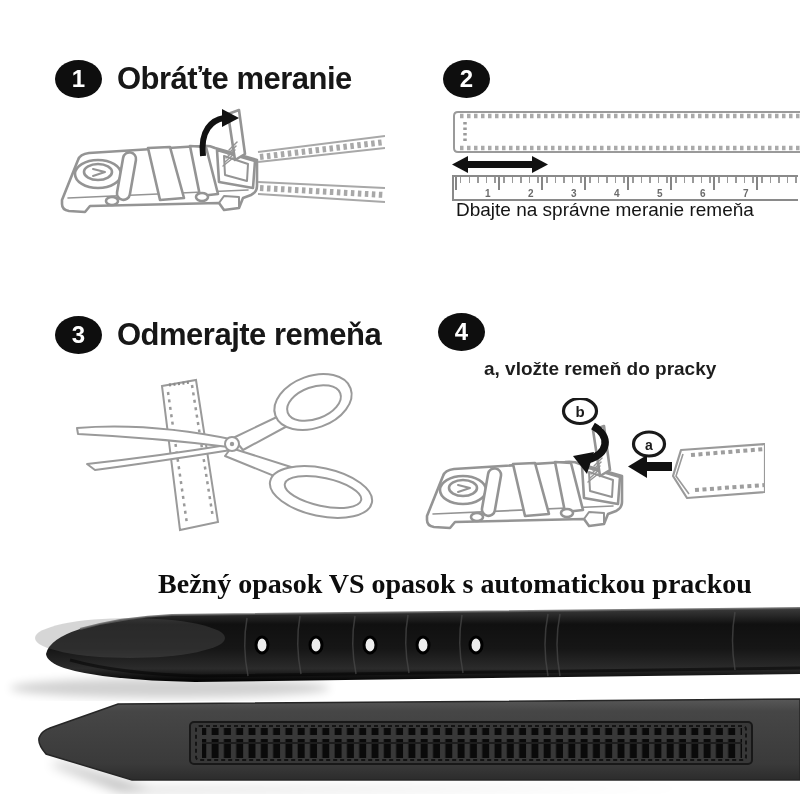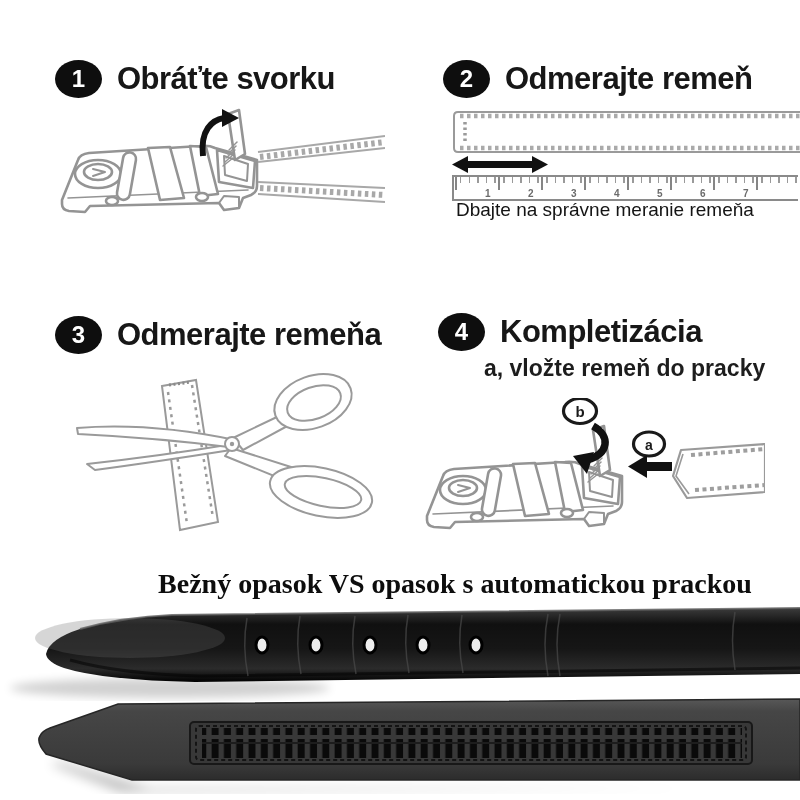--- a/index.html
+++ b/index.html
@@ -12,21 +12,21 @@
     display:flex;align-items:center;justify-content:center;
     width:47px;height:38px;background:#0e0e0e;color:#fff;border-radius:50%;
     font-size:24px;font-weight:bold;
   }
   .step-title{
     margin:0;font-size:31px;font-weight:bold;letter-spacing:-0.5px;color:#171717;
     white-space:nowrap;
   }
   .substeps{
     position:absolute;left:484px;top:357px;
-    font-size:23px;font-weight:bold;line-height:23px;color:#1d1d1d;white-space:nowrap;
+    font-size:19px;font-weight:bold;line-height:23px;color:#1d1d1d;white-space:nowrap;
   }
   .caption{
     position:absolute;left:456px;top:199px;
     font-size:19px;font-weight:normal;color:#141414;white-space:nowrap;
   }
   .illu{position:absolute;}
   
   .ruler{
     position:absolute;left:452px;top:175px;width:344px;height:22px;
     border:2px solid #8a8a8a;border-right:none;background-color:#fff;
@@ -75,21 +75,21 @@
             <path d="M184,38 L176,46"></path>
             <path d="M185,34 L177,42"></path>
         </g>
         <path d="M167,95 L172,88 L187,89 L187,100" fill="none" stroke-width="2"></path>
       </g>
     </defs>
   </svg>
 
   <div class="step-header" style="left:55px;top:60px">
     <span class="badge">1</span>
-    <h2 class="step-title">Obráťte svorku</h2>
+    <h2 class="step-title">Obráťte meranie</h2>
   </div>
 
   <svg class="illu" style="left:40px;top:104px" width="345" height="118" viewBox="0 0 345 118">
     <g transform="translate(12,4)">
       <use href="#buckle-base"></use>
     </g>
 
     <g stroke="#a8a8a8" fill="none">
       <path d="M218,48 L345,32" stroke-width="2"></path>
       <path d="M218,58 L345,44" stroke-width="2"></path>
@@ -100,21 +100,20 @@
     </g>
 
     <g>
       <path d="M163,52 C160,26 172,16 184,14" fill="none" stroke="#111" stroke-width="6"></path>
       <polygon points="182,5 199,14 182,23" fill="#111"></polygon>
     </g>
   </svg>
 
   <div class="step-header" style="left:443px;top:60px">
     <span class="badge">2</span>
-    <h2 class="step-title">Odmerajte remeň</h2>
   </div>
 
   <svg class="illu" style="left:450px;top:106px" width="350" height="70" viewBox="0 0 350 70">
     <g>
       <path d="M350,6 L8,6 Q4,6 4,10 L4,42 Q4,46 8,46 L350,46" fill="#fff" stroke="#9a9a9a" stroke-width="2"></path>
       <path d="M10,10 H350" stroke="#aaa" stroke-width="4.5" stroke-dasharray="3.5,3.5" fill="none"></path>
       <path d="M10,42 H350" stroke="#aaa" stroke-width="4.5" stroke-dasharray="3.5,3.5" fill="none"></path>
       <path d="M15,16 V38" stroke="#9a9a9a" stroke-width="3.5" stroke-dasharray="2.5,3" fill="none"></path>
     </g>
     <g fill="#111">
@@ -159,21 +158,20 @@
       <path d="M168,74 L214,52 L226,60 L178,86 Z"></path>
       <ellipse cx="248" cy="38" rx="40" ry="26" transform="rotate(-20 248 38)"></ellipse>
       <ellipse cx="249" cy="39" rx="28" ry="16" transform="rotate(-20 249 39)"></ellipse>
       <circle cx="167" cy="80" r="7"></circle>
       <circle cx="167" cy="80" r="2.2" fill="#9a9a9a" stroke="none"></circle>
     </g>
   </svg>
 
   <div class="step-header" style="left:438px;top:313px">
     <span class="badge">4</span>
-    <h2 class="step-title">Kompletizácia</h2>
   </div>
 
   <div class="substeps">
     <div>a, vložte remeň do pracky</div>
   </div>
 
   <svg class="illu" style="left:415px;top:398px" width="350" height="142" viewBox="0 0 350 142">
     <g transform="translate(2,26)">
       <use href="#buckle-base"></use>
     </g>

